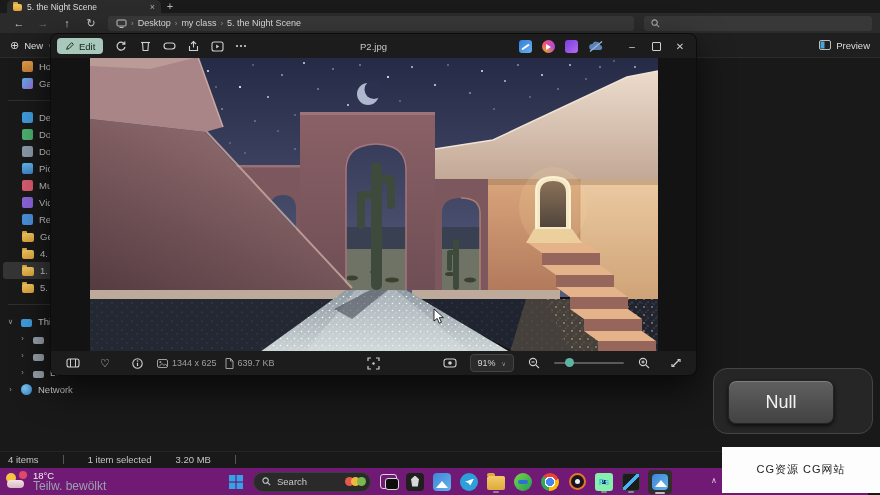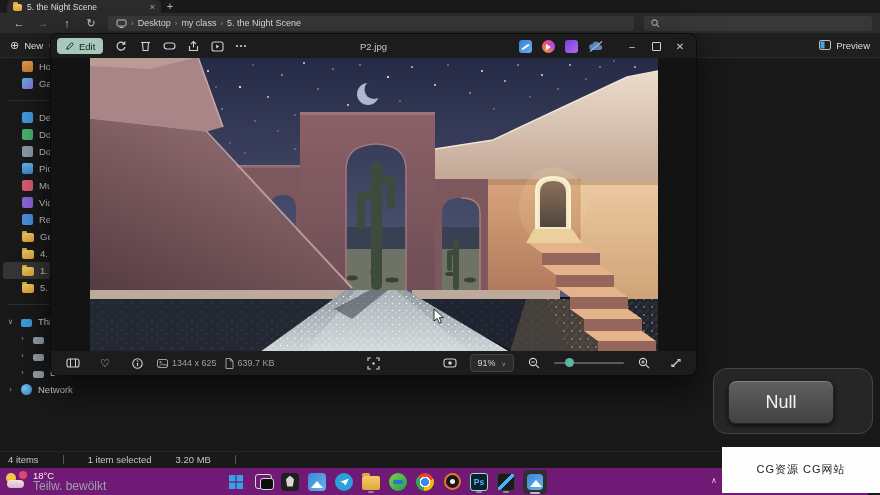--- a/index.html
+++ b/index.html
@@ -100,21 +100,21 @@
   .picic::after{content:"";position:absolute;left:3px;bottom:3px;border-left:6px solid transparent;border-right:6px solid transparent;border-bottom:7px solid #fff}
   .tgic{width:18px;height:18px;border-radius:50%;background:#2ba0da;position:relative}
   .tgic::after{content:"";position:absolute;left:5px;top:6px;width:9px;height:7px;background:#fff;clip-path:polygon(0 45%,100% 0,60% 100%,35% 62%)}
   .folic{width:18px;height:14px;background:linear-gradient(#f2cb66,#e0a93e);border-radius:2px;position:relative;margin-top:2px}
   .folic::before{content:"";position:absolute;top:-3px;left:0;width:8px;height:3px;background:#e0a93e;border-radius:2px 2px 0 0}
   .idmic{width:18px;height:18px;border-radius:50%;background:linear-gradient(135deg,#7ed348,#1e9e52);position:relative}
   .idmic::after{content:"";position:absolute;left:4px;top:7px;width:10px;height:4px;border-radius:2px;background:#2e6fd8}
   .chric{width:18px;height:18px;border-radius:50%;background:radial-gradient(circle,#4285f4 0 4px,#fff 4px 5.5px,rgba(0,0,0,0) 5.5px),conic-gradient(from -50deg,#ea4335 0 120deg,#fbbc05 120deg 240deg,#34a853 240deg 360deg)}
   .orgic{width:13px;height:13px;border-radius:50%;background:#181818;border:2.5px solid #e8742c;position:relative}
   .orgic::after{content:"";position:absolute;left:4px;top:4px;width:5px;height:5px;border-radius:50%;background:#f0f0f0}
-  .psic{width:18px;height:18px;border-radius:3px;background:#0b2033;border:1px solid #86efac;box-sizing:border-box;display:flex;align-items:center;justify-content:center;font-size:8.5px;font-weight:bold;color:#4db5f0}
+  .psic{width:18px;height:18px;border-radius:3px;background:#0b2033;border:7px solid #86efac;box-sizing:border-box;display:flex;align-items:center;justify-content:center;font-size:8.5px;font-weight:bold;color:#4db5f0}
   .snipic{width:18px;height:18px;border-radius:3px;background:#1c1c1c;border:1px solid #3a3a3a;box-sizing:border-box;position:relative}
   .snipic::after{content:"";position:absolute;inset:0;background:linear-gradient(135deg,transparent 42%,#4ab3f4 42% 58%,transparent 58%)}
   .activewrap{width:24px;height:24px;background:#2f2f2f;border-radius:4px;display:flex;align-items:center;justify-content:center;position:relative}
   .activewrap .runline{width:10px;background:#bdbdbd}
   .traychev{position:absolute;left:711px;top:8px;color:#d0d0d0;font-size:8px}
   
   .nullkey{position:absolute;left:713px;top:368px;width:160px;height:66px;background:#262626;border:1px solid #454545;border-radius:14px;box-sizing:border-box}
   .nullinner{position:absolute;left:14px;top:11px;width:104px;height:42px;border-radius:8px;background:linear-gradient(#606060,#424242);border:1px solid #222;box-shadow:inset 0 1px 0 #7e7e7e,0 2px 4px rgba(0,0,0,.7);display:flex;align-items:center;justify-content:center;font-size:18px;color:#f2f2f2}
   .wm{position:absolute;left:722px;top:447px;width:158px;height:46px;background:#fdfdfd;display:flex;flex-direction:column;align-items:center;justify-content:center;line-height:1.05}
   .wm .t1{font-size:22px;color:#141414;letter-spacing:.5px}
@@ -588,20 +588,32 @@
   </div>
   <div class="ticons">
     <div class="tic">
         <svg class="si" width="14" height="14" viewBox="0 0 14 14">
           <rect x="0" y="0" width="6.4" height="6.4" fill="#35a2e8"></rect>
           <rect x="7.6" y="0" width="6.4" height="6.4" fill="#35a2e8"></rect>
           <rect x="0" y="7.6" width="6.4" height="6.4" fill="#35a2e8"></rect>
           <rect x="7.6" y="7.6" width="6.4" height="6.4" fill="#35a2e8"></rect>
         </svg>
       </div>
+    <div class="tsearch">
+      <svg class="si" width="9" height="9" viewBox="0 0 10 10">
+          <circle cx="4" cy="4" r="3" fill="none" stroke="#c9c9c9" stroke-width="1.2"></circle>
+          <line x1="6.3" y1="6.3" x2="9" y2="9" stroke="#c9c9c9" stroke-width="1.2"></line>
+        </svg>
+      <span class="ph">Search</span>
+      <span class="dots">
+          <span class="d1"></span>
+          <span class="d2"></span>
+          <span class="d3"></span>
+        </span>
+    </div>
     <div class="tic">
         <span class="tv"></span>
       </div>
     <div class="tic">
         <span class="handic"></span>
       </div>
     <div class="tic">
         <span class="picic"></span>
       </div>
     <div class="tic">

